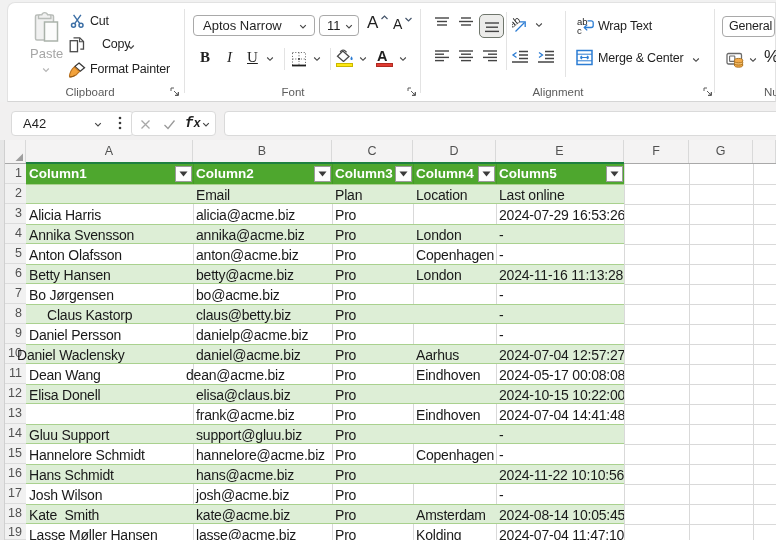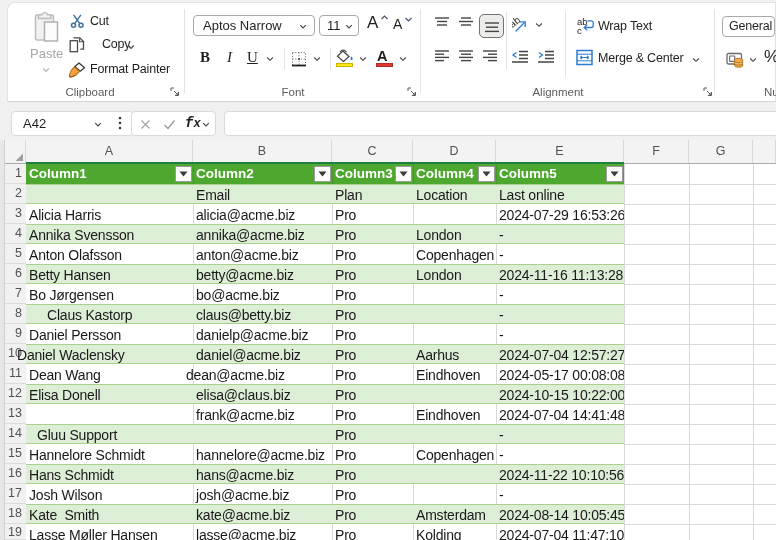--- a/index.html
+++ b/index.html
@@ -389,21 +389,22 @@
 <div class="band" style="top:244px"></div>
 <div class="cell" style="left:26px;top:244px;width:167px">Elisa Donell</div>
 <div class="cell" style="left:193px;top:244px;width:139px">elisa@claus.biz</div>
 <div class="cell" style="left:332px;top:244px;width:81px">Pro</div>
 <div class="cell" style="left:496px;top:244px;width:128px">2024-10-15 10:22:00</div>
 <div class="cell" style="left:193px;top:264px;width:139px">frank@acme.biz</div>
 <div class="cell" style="left:332px;top:264px;width:81px">Pro</div>
 <div class="cell" style="left:413px;top:264px;width:83px">Eindhoven</div>
 <div class="cell" style="left:496px;top:264px;width:128px">2024-07-04 14:41:48</div>
 <div class="band" style="top:284px"></div>
-<div class="cell" style="left:34px;top:284px;width:167px">Gluu Support</div>
+<div class="cell" style="left:26px;top:284px;width:167px">Gluu Support</div>
+<div class="cell" style="left:193px;top:284px;width:139px">support@gluu.biz</div>
 <div class="cell" style="left:332px;top:284px;width:81px">Pro</div>
 <div class="cell" style="left:496px;top:284px;width:128px">-</div>
 <div class="cell" style="left:26px;top:304px;width:167px">Hannelore Schmidt</div>
 <div class="cell" style="left:193px;top:304px;width:139px">hannelore@acme.biz</div>
 <div class="cell" style="left:332px;top:304px;width:81px">Pro</div>
 <div class="cell" style="left:413px;top:304px;width:83px">Copenhagen</div>
 <div class="cell" style="left:496px;top:304px;width:128px">-</div>
 <div class="band" style="top:324px"></div>
 <div class="cell" style="left:26px;top:324px;width:167px">Hans Schmidt</div>
 <div class="cell" style="left:193px;top:324px;width:139px">hans@acme.biz</div>

